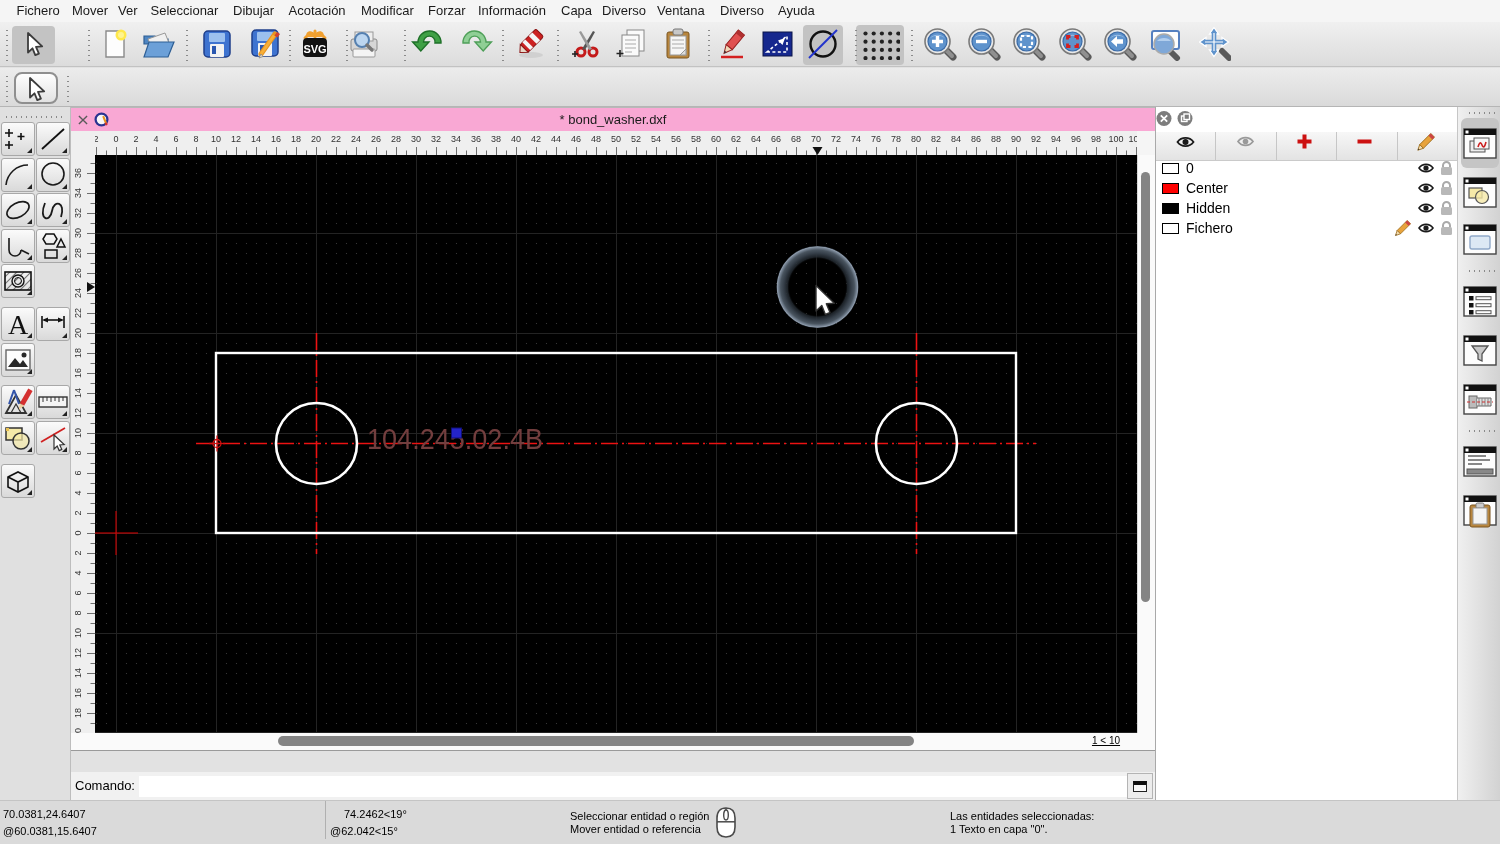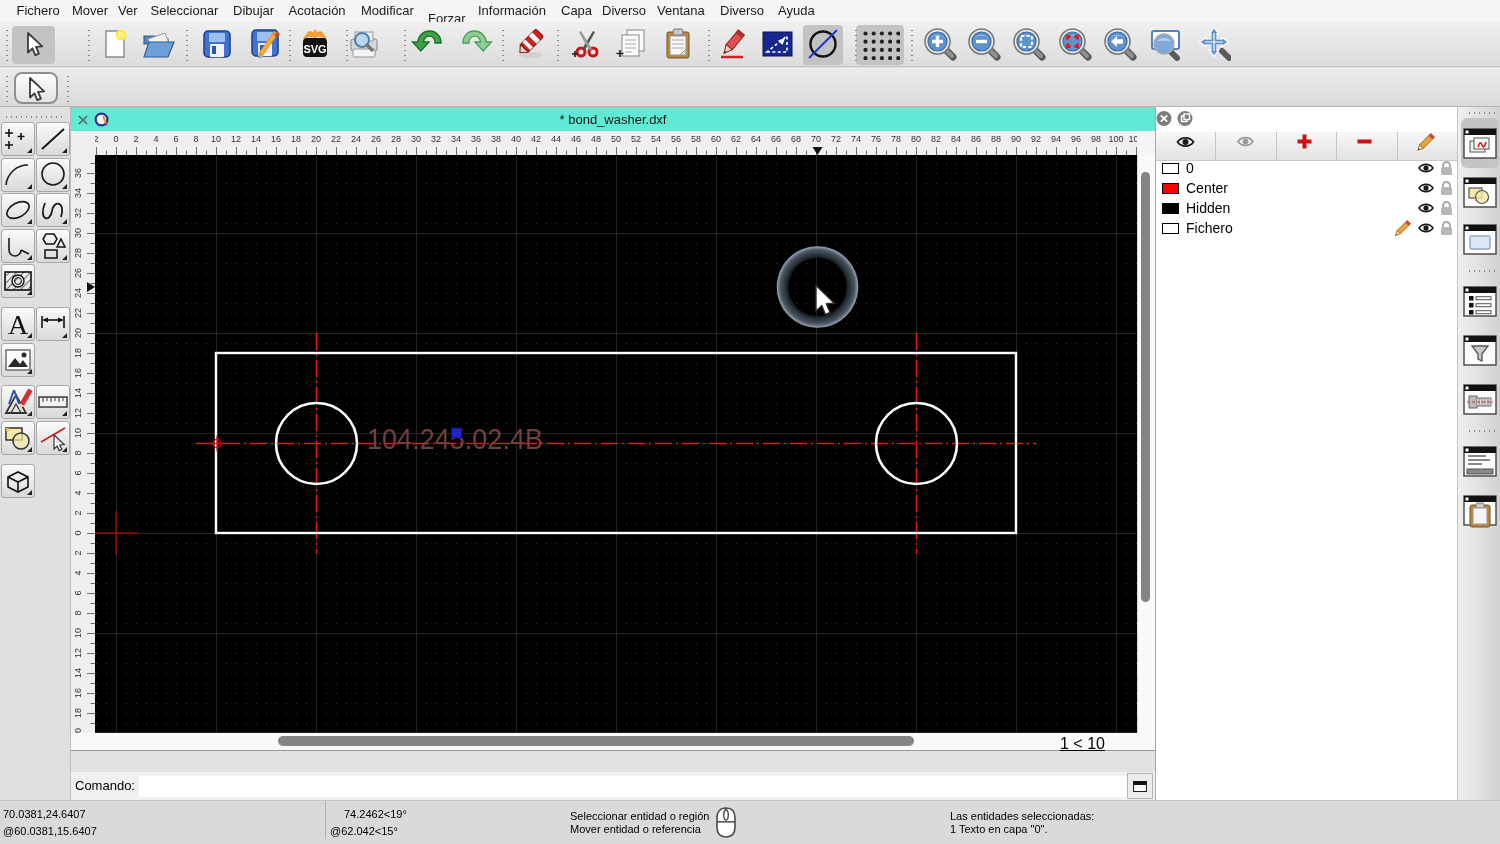--- a/index.html
+++ b/index.html
@@ -15,37 +15,37 @@
 #tb2 { position:absolute; left:0; top:68px; width:1500px; height:39px; background:linear-gradient(#ececec,#dadada); border-bottom:1px solid #b5b5b5; }
 .selbg { position:absolute; background:#c3c3c3; border-radius:4px; }
 .dotsep { position:absolute; width:2px; background-image:radial-gradient(circle, #8a8a8a 1px, transparent 1.1px); background-size:2px 5px; background-repeat:repeat-y; }
 
 
 #palette { position:absolute; left:0; top:107px; width:71px; height:693px; background:#e0e0e0; border-right:1px solid #bdbdbd; }
 .pbtn { position:absolute; width:34px; height:34px; background:linear-gradient(#fbfbfb,#d9d9d9); border:1px solid #a8a8a8; border-radius:3px; }
 .pbtn svg { position:absolute; left:0; top:0; }
 
 
-#tabbar { position:absolute; left:71px; top:107px; width:1084px; height:32px; background:#5eead4; border-top:1px solid #b8b8b8; border-bottom:1px solid #c0c0c0; }
+#tabbar { position:absolute; left:71px; top:107px; width:1084px; height:32px; background:#f9a8d4; border-top:1px solid #b8b8b8; border-bottom:1px solid #c0c0c0; }
 #tabtitle { position:absolute; left:0; top:4px; width:1084px; text-align:center; font-size:13px; color:#1a1a1a; }
 
 
 #hruler { position:absolute; left:95px; top:131px; width:1042px; height:24px; background:#efefef; overflow:hidden; }
 #vruler { position:absolute; left:71px; top:155px; width:24px; height:578px; background:#efefef; }
 #rulercorner { position:absolute; left:71px; top:131px; width:24px; height:24px; background:#efefef; }
 
 
 #canvas { position:absolute; left:95px; top:155px; width:1042px; height:578px; background:#000; }
 
 
 #vscroll { position:absolute; left:1137px; top:155px; width:18px; height:578px; background:#fafafa; border-left:1px solid #d8d8d8; }
 #vthumb { position:absolute; left:1141px; top:172px; width:9px; height:430px; background:#848484; border-radius:5px; }
 #hscrollrow { position:absolute; left:71px; top:733px; width:1084px; height:18px; background:#fafafa; border-bottom:1px solid #9a9a9a; }
 #hthumb { position:absolute; left:278px; top:736px; width:636px; height:10px; background:#848484; border-radius:5px; }
-#zoomlabel { position:absolute; left:1060px; top:735px; width:92px; font-size:16px; color:#000; text-align:left;text-decoration:underline; }
+#zoomlabel { position:absolute; left:1060px; top:735px; width:92px; font-size:10px; color:#000; text-align:center;text-decoration:underline; }
 
 
 #cmdhist { position:absolute; left:71px; top:751px; width:1084px; height:21px; background:#ffffff; border-bottom:1px solid #c6c6c6; font-size:13px; padding-left:7px; padding-top:3px; color:#1414c8; }
 #cmdrow { position:absolute; left:71px; top:772px; width:1084px; height:28px; background:#f1f1f1; }
 #cmdlabel { position:absolute; left:4px; top:6px; font-size:13px; color:#000; }
 #cmdinput { position:absolute; left:68px; top:4px; width:988px; height:21px; background:#fff; }
 #cmdicon { position:absolute; left:1056px; top:1px; width:26px; height:26px; background:#ececec; border:1px solid #b4b4b4; }
 #cmdicon div { position:absolute; left:5px; top:7px; width:14px; height:11px; border:1.5px solid #222; background:#fafafa; border-top:4px solid #111; }
 
 
@@ -67,21 +67,21 @@
 <body>
 <div id="app">
   <div id="menubar">
       <span style="position:absolute;left:16.5px;top:3px">Fichero</span>
       <span style="position:absolute;left:72px;top:3px">Mover</span>
       <span style="position:absolute;left:118px;top:3px">Ver</span>
       <span style="position:absolute;left:150.5px;top:3px">Seleccionar</span>
       <span style="position:absolute;left:233px;top:3px">Dibujar</span>
       <span style="position:absolute;left:288.5px;top:3px">Acotación</span>
       <span style="position:absolute;left:361px;top:3px">Modificar</span>
-      <span style="position:absolute;left:428px;top:11px">Forzar</span>
+      <span style="position:absolute;left:428px;top:3px">Forzar</span>
       <span style="position:absolute;left:478px;top:3px">Información</span>
       <span style="position:absolute;left:561px;top:3px">Capa</span>
       <span style="position:absolute;left:602px;top:3px">Diverso</span>
       <span style="position:absolute;left:657px;top:3px">Ventana</span>
       <span style="position:absolute;left:720px;top:3px">Diverso</span>
       <span style="position:absolute;left:778px;top:3px">Ayuda</span>
     </div>
 
   <div id="tb1">
       <div class="selbg" style="left:12px;top:4px;width:43px;height:38px"></div>

